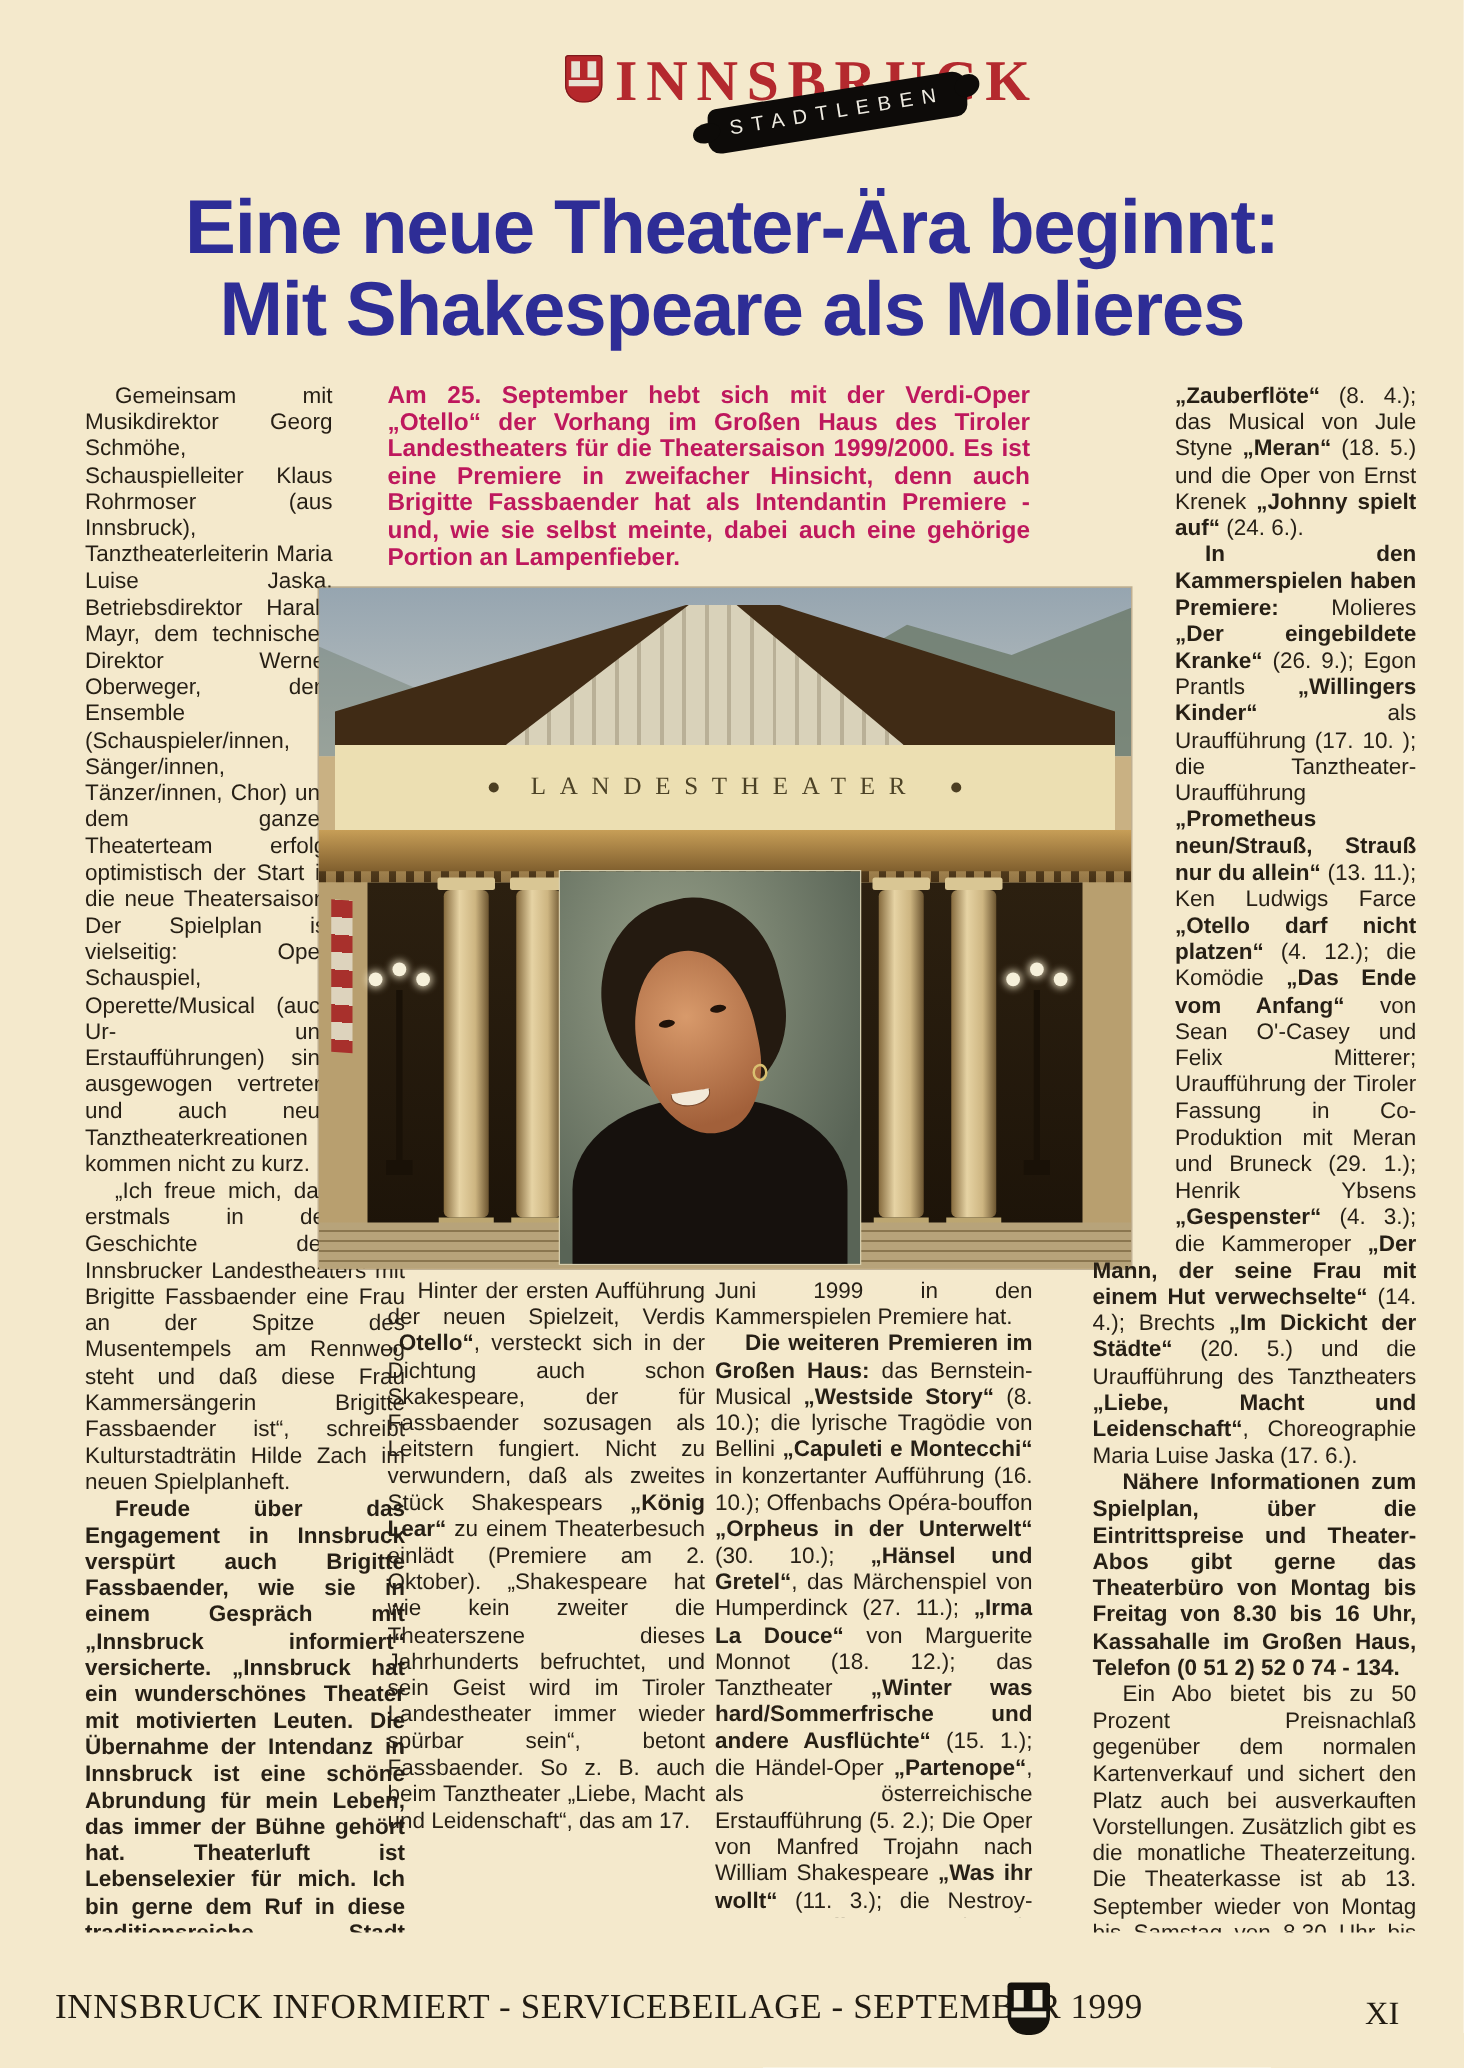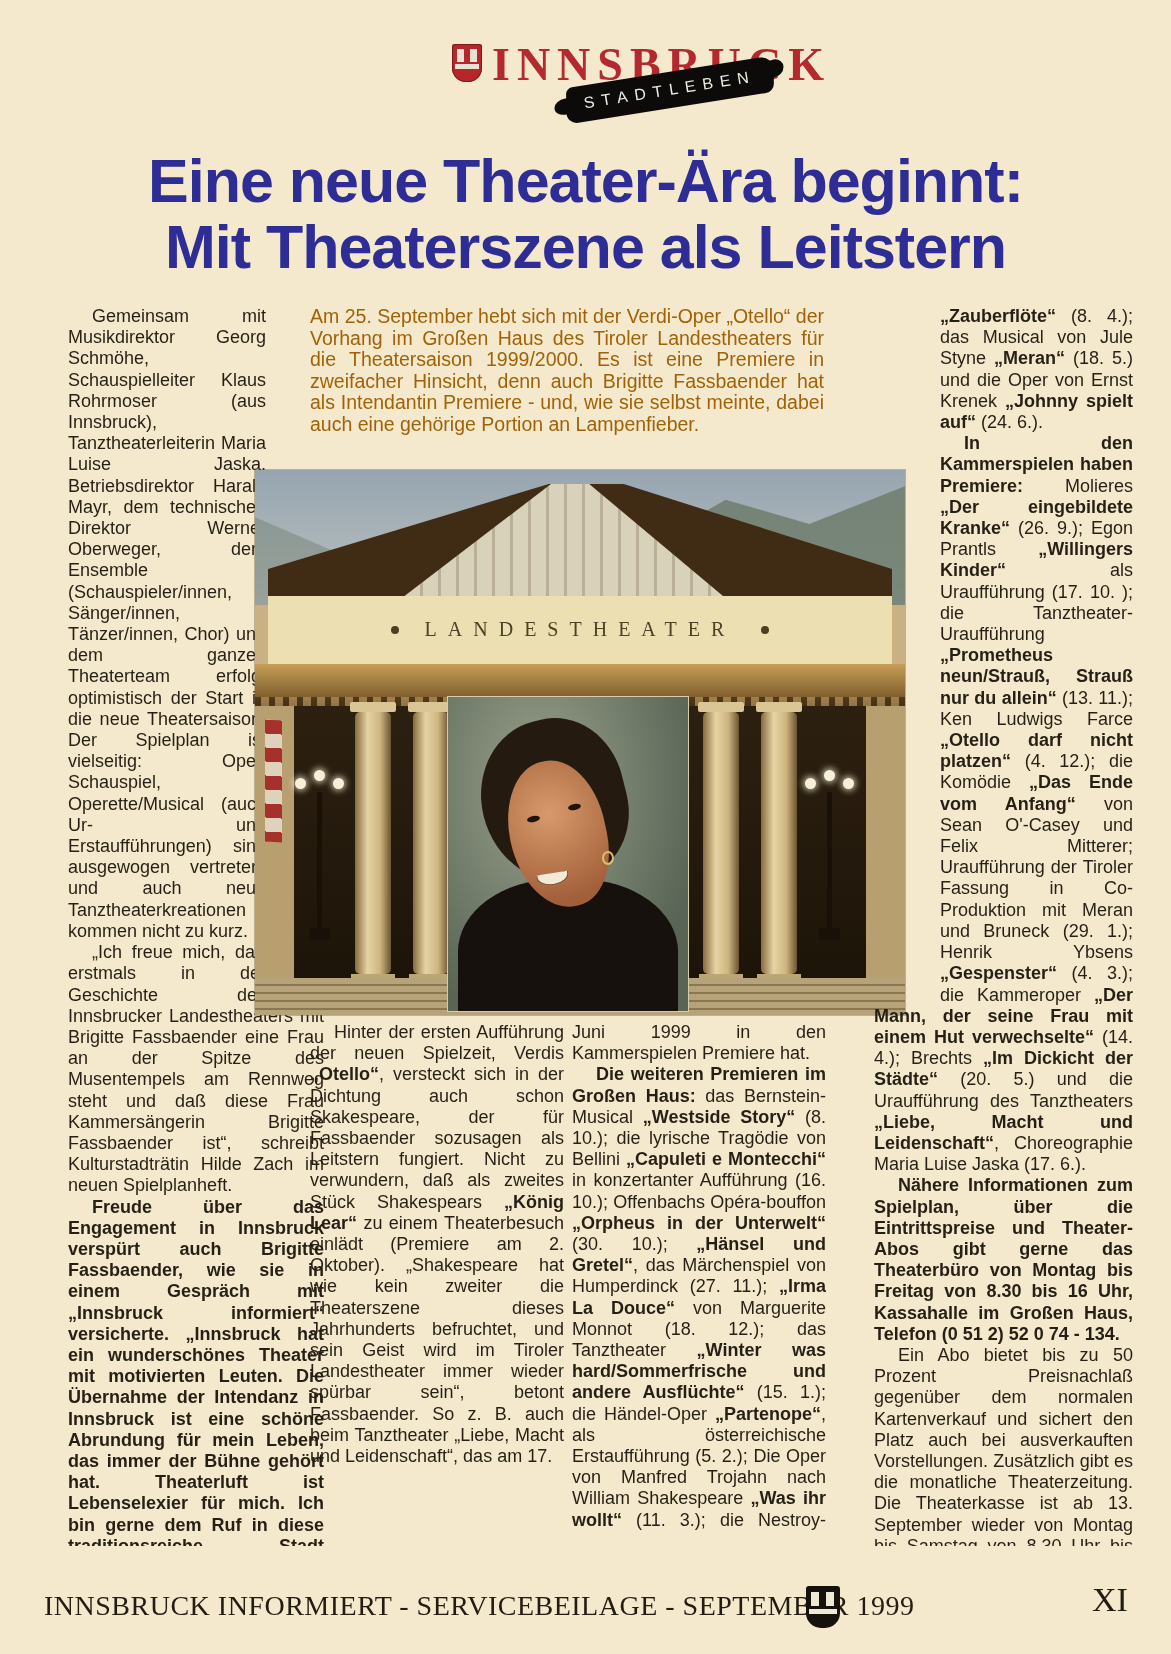--- a/index.html
+++ b/index.html
@@ -21,22 +21,22 @@
           display:flex;align-items:center;justify-content:center;}
   .banner:before{content:"";position:absolute;left:-12px;top:10px;width:22px;height:16px;background:#0d0b09;border-radius:50%;}
   .banner:after{content:"";position:absolute;right:-10px;top:4px;width:20px;height:18px;background:#0d0b09;border-radius:50%;}
   .banner span{color:#efece2;font-size:16px;letter-spacing:7px;transform:skewX(8deg);}
 
   
   .headline{position:absolute;left:0;top:148px;width:100%;text-align:center;margin:0;
             color:#2e2d96;font-size:61px;line-height:66px;font-weight:bold;letter-spacing:-1px;}
 
   
-  .intro{position:absolute;left:310px;top:306px;width:514px;font-weight:normal;font-size:19.5px;
-         line-height:21.6px;text-align:justify;color:#a16207;}
+  .intro{position:absolute;left:310px;top:306px;width:514px;font-weight:bold;font-size:19.5px;
+         line-height:21.6px;text-align:justify;color:#be185d;}
   .col{position:absolute;font-size:18px;line-height:21.2px;text-align:justify;}
   .col p{margin:0;}
   .col p.indent{text-indent:24px;}
   .col span.b{font-weight:bold;}
   .col1{left:44px;top:306px;width:256px;height:1240px;overflow:hidden;margin-left:24px;}
   .col2{left:310px;top:1022px;width:254px;height:512px;overflow:hidden;}
   .col3{left:572px;top:1022px;width:254px;height:512px;overflow:hidden;}
   .col4{left:874px;top:306px;width:259px;height:1240px;overflow:hidden;}
   .intrude{background:transparent;}
   .intrude-r{float:right;width:50px;height:562px;margin-top:127px;margin-left:8px;}
@@ -101,42 +101,42 @@
 
   
   .footer{position:absolute;left:0;top:1580px;width:100%;height:60px;
           font-family:"Liberation Serif",serif;color:#221c12;}
   .footer .ftext{position:absolute;left:44px;top:10px;font-size:28px;letter-spacing:.5px;}
   .fcrest{position:absolute;left:806px;top:6px;width:34px;height:42px;background:#15120d;
           border-radius:3px 3px 15px 15px;}
   .fcrest .tw{position:absolute;top:6px;width:8px;height:14px;background:#efe8d4;}
   .fcrest .tw.t1{left:5px;} .fcrest .tw.t2{left:20px;}
   .fcrest .bridge{position:absolute;left:3px;top:23px;width:28px;height:5px;background:#efe8d4;}
-  .footer .fpage{position:absolute;left:1092px;top:1px;font-size:34px;}
+  .footer .fpage{position:absolute;left:1092px;top:16px;font-size:26px;}
 </style>
 </head>
 <body>
 
 <div class="page" data-name="magazine-page">
 
   <header class="masthead" data-name="masthead">
     <div class="crest" data-name="innsbruck-crest-icon">
       <div class="tw t1" data-name="crest-tower-icon"></div>
       <div class="tw t2" data-name="crest-tower-icon"></div>
       <div class="bridge" data-name="crest-bridge-icon"></div>
     </div>
     <div class="brand" data-name="masthead-brand">INNSBRUCK</div>
     <div class="banner" data-name="masthead-banner">
       <span data-name="masthead-banner-label">STADTLEBEN</span>
     </div>
   </header>
 
   <h1 class="headline" data-name="headline">
     <span style="display:block" data-name="headline-line1">Eine neue Theater-Ära beginnt:</span>
-    <span style="display:block" data-name="headline-line2">Mit Theaterszene als Leitstern</span>
+    <span style="display:block" data-name="headline-line2">Mit Shakespeare als Molieres</span>
   </h1>
 
   <section class="intro" data-name="intro-paragraph">Am 25. September hebt sich mit der Verdi-Oper „Otello“ der Vorhang im Großen Haus des Tiroler Landestheaters für die Theatersaison 1999/2000. Es ist eine Premiere in zweifacher Hinsicht, denn auch Brigitte Fassbaender hat als Intendantin Premiere - und, wie sie selbst meinte, dabei auch eine gehörige Portion an Lampenfieber.</section>
 
   <div class="col col1" data-name="column-1">
     <div class="intrude intrude-r" data-name="photo-intrusion-spacer"></div>
   <p class="indent" data-name="body-paragraph"><span>Gemeinsam mit Musikdirektor Georg Schmöhe, Schauspielleiter Klaus Rohrmoser (aus Innsbruck), Tanztheaterleiterin Maria Luise Jaska, Betriebsdirektor Harald Mayr, dem technischen Direktor Werner Oberweger, dem Ensemble (Schauspieler/innen, Sänger/innen, Tänzer/innen, Chor) und dem ganzen Theaterteam erfolgt optimistisch der Start in die neue Theatersaison. Der Spielplan ist vielseitig: Oper, Schauspiel, Operette/Musical (auch Ur- und Erstaufführungen) sind ausgewogen vertreten, und auch neue Tanztheaterkreationen kommen nicht zu kurz.</span></p>
       <p class="indent" data-name="body-paragraph"><span>„Ich freue mich, daß erstmals in der Geschichte des Innsbrucker Landestheaters mit Brigitte Fassbaender eine Frau an der Spitze des Musentempels am Rennweg steht und daß diese Frau Kammersängerin Brigitte Fassbaender ist“, schreibt Kulturstadträtin Hilde Zach im neuen Spielplanheft.</span></p>
       <p class="indent" data-name="body-paragraph"><span class="b">Freude über das Engagement in Innsbruck verspürt auch Brigitte Fassbaender, wie sie in einem Gespräch mit „Innsbruck informiert“ versicherte. „Innsbruck hat ein wunderschönes Theater mit motivierten Leuten. Die Übernahme der Intendanz in Innsbruck ist eine schöne Abrundung für mein Leben, das immer der Bühne gehört hat. Theaterluft ist Lebenselexier für mich. Ich bin gerne dem Ruf in diese traditionsreiche Stadt gefolgt.“</span></p>
     </div>

